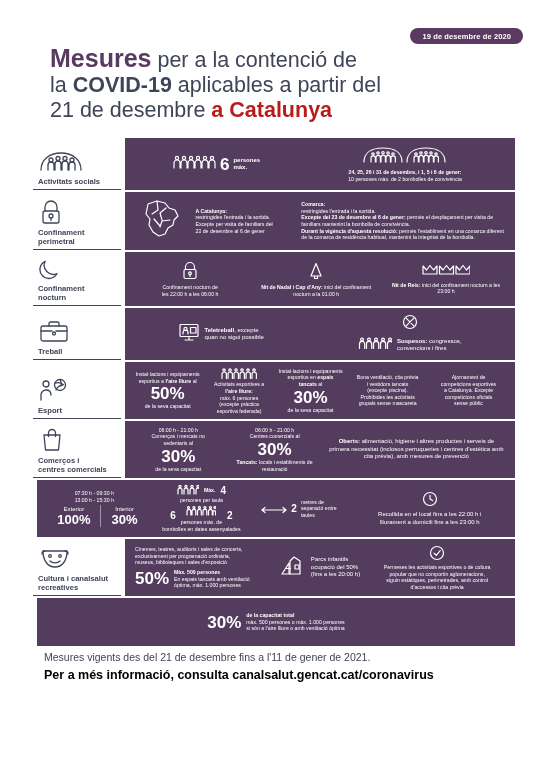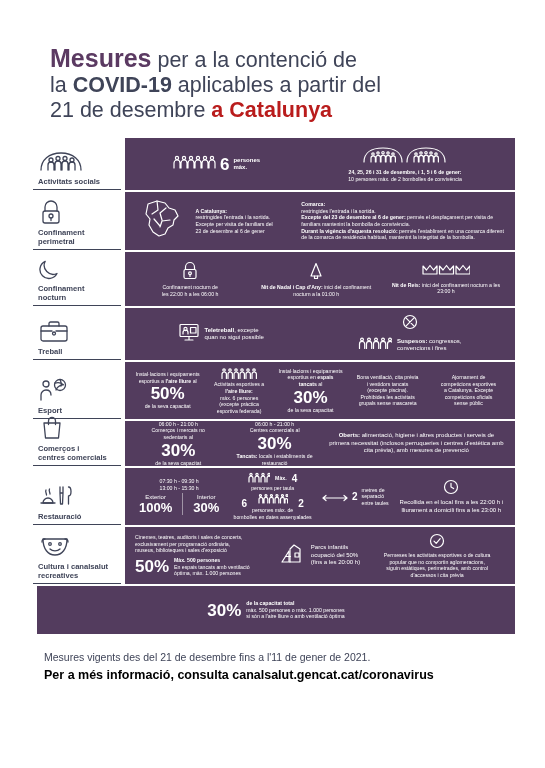--- a/index.html
+++ b/index.html
@@ -86,20 +86,21 @@
   .foot2{position:absolute;left:44px;top:668px;font-size:12.5px;font-weight:bold;color:#000000;}
 
   
   .bottom{position:absolute;left:0;top:700px;width:545px;height:68px;background:#ffffff;}
 </style>
 </head>
 <body>
 
 <div class="page">
 
+  <div class="date-pill">19 de desembre de 2020</div>
 
   <div class="title">
     <span class="big">Mesures</span><span> per a la contenció de</span><br>
     <span>la </span><span class="cov">COVID-19</span><span> aplicables a partir del</span><br>
     <span>21 de desembre </span><span class="cat">a Catalunya</span>
   </div>
 
   <div class="table">
 
     <div class="row" style="height:52px">
@@ -386,21 +387,21 @@
             <div>Ajornament de</div>
             <div>competicions esportives</div>
             <div>a Catalunya. Excepte</div>
             <div>competicions oficials</div>
             <div>sense públic</div>
           </div>
         </div>
       </div>
     </div>
 
-    <div class="row" style="height:45px">
+    <div class="row" style="height:57px">
       <div class="cat-cell">
         <div class="cat-icon">
           <svg class="icd" width="26" height="26" viewBox="0 0 26 26">
               <path d="M5 8h16l-1.5 15H6.5L5 8z"></path>
               <path d="M9.5 9.5V6a3.5 3.5 0 017 0v3.5"></path>
             </svg>
         </div>
         <div class="cat-label">
           <span>Comerços i</span><br>
           <span>centres comercials</span>
@@ -422,32 +423,20 @@
             <div><span class="b">Tancats:</span><span> locals i establiments de restauració</span></div>
           </div>
           <div class="pane c t7" style="flex:1 1 auto">
             <span class="b">Oberts:</span><span> alimentació, higiene i altres productes i serveis de primera necessitat (inclosos perruqueries i centres d'estètica amb cita prèvia), amb mesures de prevenció</span>
           </div>
         </div>
       </div>
     </div>
 
     <div class="row" style="height:57px">
-      <div class="cat-cell">
-        <div class="cat-icon">
-          <svg class="icd" width="34" height="25" viewBox="0 0 34 25">
-              <path d="M4 19a5 5 0 0110 0z"></path>
-              <path d="M2 19h14"></path>
-              <path d="M7 6c-1 2 .5 3 .5 5M10.5 5c-1 2 .5 3 .5 5"></path>
-              <path d="M21 3v6M24 3v6M21 9h3l-.5 11h-2L21 9z"></path>
-              <path d="M29.5 3c1.6 0 2.5 1.6 2.5 4.5S31 12 29.5 12V20"></path>
-            </svg>
-        </div>
-        <div class="cat-label">Restauració</div>
-      </div>
       <div class="content-cell">
         <div class="panes">
           <div class="pane c t6" style="flex:0 0 22%">
             <div>07:30 h - 09:30 h</div>
             <div>13:00 h - 15:30 h</div>
             <div style="display:flex;align-items:center;justify-content:flex-end;margin-top:2px">
               <div class="c" style="padding:0 4px">
                 <div class="t7">Exterior</div>
                 <div class="num-md">100%</div>
               </div>

